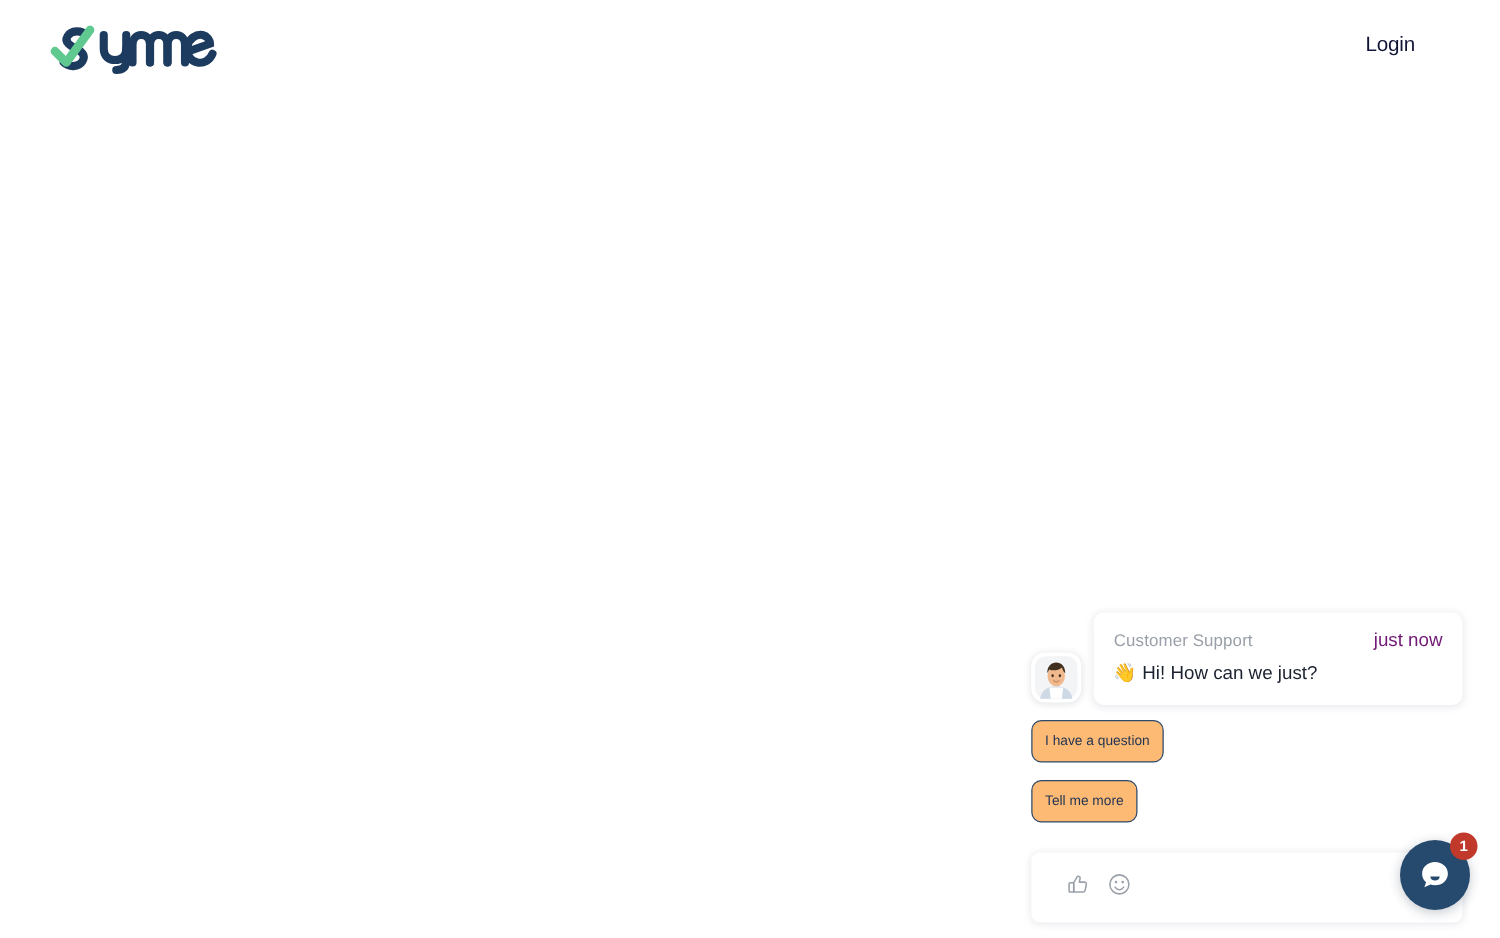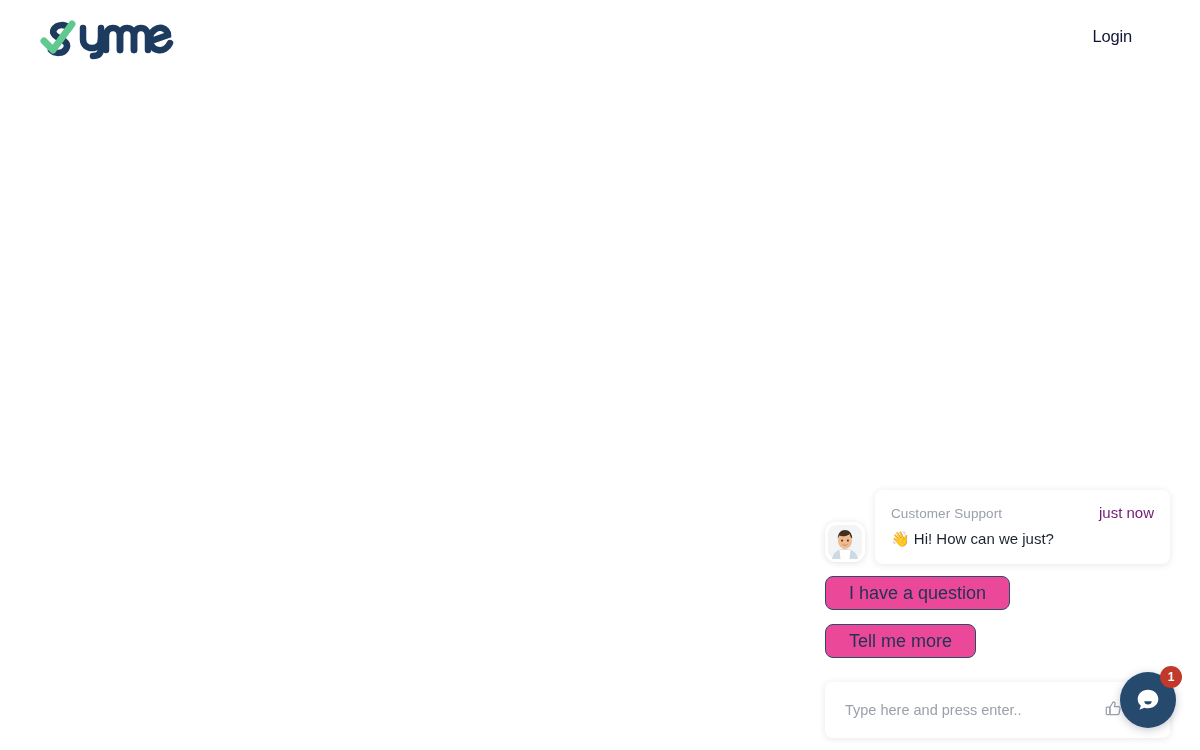--- a/index.html
+++ b/index.html
@@ -150,27 +150,27 @@
     font-size: 15px;
   }
   .msg-text {
     color: #1c2330;
     font-size: 15px;
     line-height: 1.25;
   }
   .emoji { font-size: 15px; }
 
   .quick-reply {
-    background: #ec4899;
+    background: #fdba74;
     border: 1.4px solid #2d4a6b;
     border-radius: 8px;
     color: #1f3352;
-    font-size: 18px;
+    font-size: 11px;
     font-family: "Liberation Sans", sans-serif;
-    padding: 0 23px;
+    padding: 0 10px;
     height: 34px;
     line-height: 32px;
     cursor: pointer;
     margin-bottom: 14px;
     white-space: nowrap;
   }
 
   .composer {
     width: 100%;
     background: #ffffff;
@@ -294,21 +294,20 @@
         <span class="emoji">👋</span>
         <span>Hi! How can we just?</span>
       </div>
     </div>
   </div>
 
   <button class="quick-reply">I have a question</button>
   <button class="quick-reply">Tell me more</button>
 
   <div class="composer">
-    <input class="composer-input" type="text" placeholder="Type here and press enter.." style="">
     <div class="composer-icons">
       <span>
         <svg viewBox="0 0 20 20" width="19" height="19">
           <path d="M6.3 8.6 L9.6 3.1 c1.6-.2 2.3.9 2 2.2 L11 8.1 h4.3 c1.1 0 1.8.8 1.6 1.8 l-1 5.2 c-.15.9-.8 1.4-1.7 1.4 H6.3 Z" fill="none" stroke="#9aa0a9" stroke-width="1.3" stroke-linejoin="round"></path>
           <rect x="2.4" y="8.6" width="3.9" height="7.9" rx="0.9" fill="none" stroke="#9aa0a9" stroke-width="1.3"></rect>
         </svg>
       </span>
       <span>
         <svg viewBox="0 0 20 20" width="19" height="19">
           <circle cx="10" cy="10" r="8" fill="none" stroke="#9aa0a9" stroke-width="1.3"></circle>

